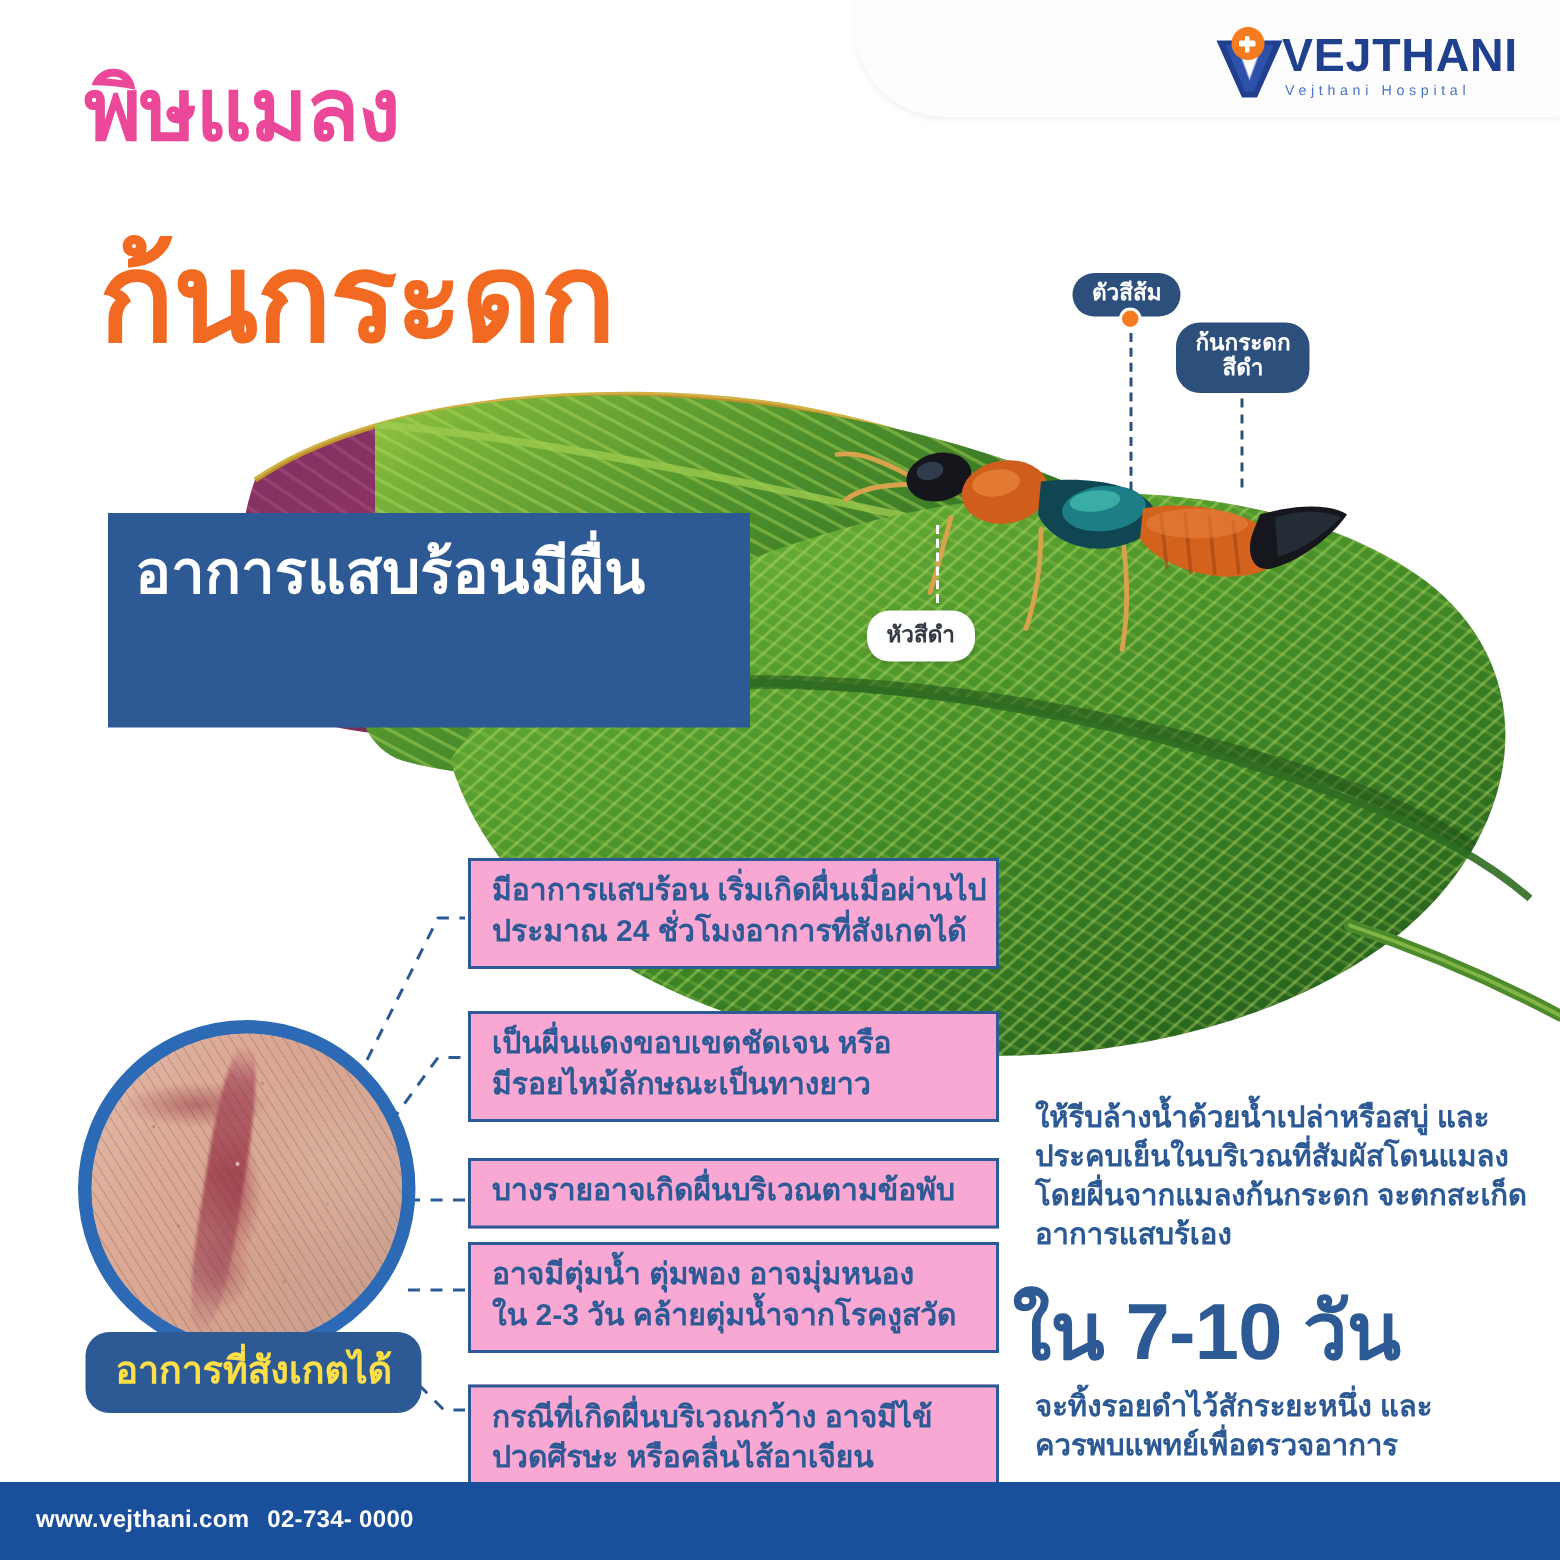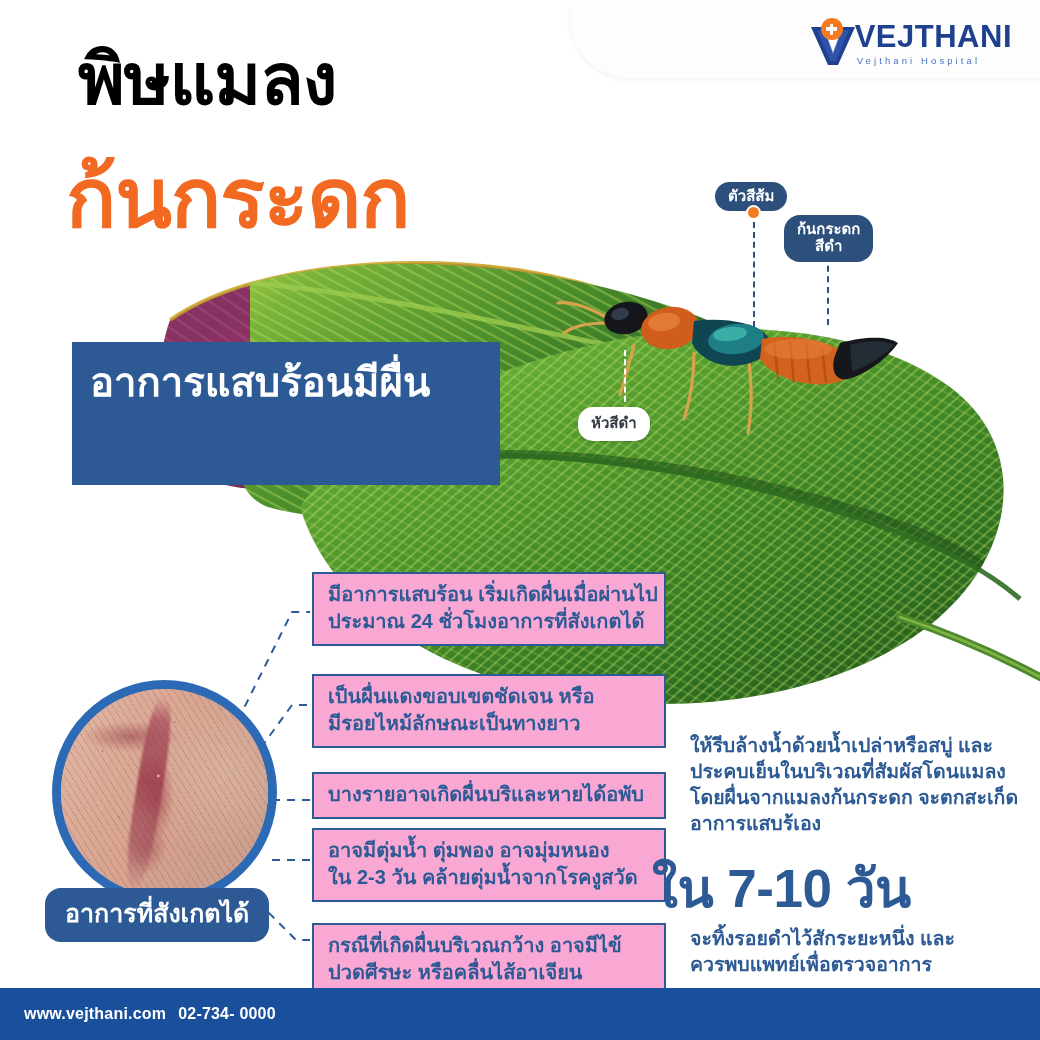--- a/index.html
+++ b/index.html
@@ -53,22 +53,22 @@
     font-size:31px; font-weight:bold; letter-spacing:.5px;
     color:#1f3f8f; line-height:1; font-family:"Liberation Sans",sans-serif;
   }
   .logo-sub{
     font-size:9.5px; letter-spacing:3.1px; color:#4a74c4;
     margin-top:3px; margin-left:2px; font-family:"Liberation Sans",sans-serif;
   }
 
   
   .title-main{
-    position:absolute; left:78px; top:46px;
-    font-size:71px; font-weight:bold; color:#000000;
+    position:absolute; left:56px; top:46px;
+    font-size:58px; font-weight:bold; color:#ec4899;
     line-height:.95; letter-spacing:-1px;
     z-index:6;
   }
   .title-sub{
     position:absolute; left:66px; top:160px;
     font-size:83px; font-weight:bold; color:#f26a21;
     line-height:.95; letter-spacing:-1px;
     z-index:6;
   }
 
@@ -168,23 +168,23 @@
       radial-gradient(circle 1.3px at 76% 55%, rgba(120,80,70,.3), transparent),
       radial-gradient(circle 2px at 47% 42%, rgba(255,255,255,.85), transparent);
   }
   .rash-hair{
     position:absolute; inset:0; opacity:.33;
     background:repeating-linear-gradient(58deg,
       rgba(90,60,45,.55) 0 1px, transparent 1px 6px);
   }
 
   .rash-label{
-    position:absolute; left:45px; top:888px;
+    position:absolute; left:57px; top:888px;
     z-index:9;
-    background:#2d5a94; color:#ffffff;
+    background:#2d5a94; color:#fde047;
     border-radius:16px;
     font-size:25px; font-weight:bold;
     padding:5px 20px 9px 20px;
     white-space:nowrap;
   }
 
   
   .connectors{ position:absolute; left:0; top:0; width:1040px; height:1040px; z-index:5; }
 
   
@@ -204,21 +204,21 @@
   .sb4{ left:312px; top:828px; width:354px; }
   .sb5{ left:312px; top:912px; width:354px;margin-top:11px; }
 
   
   .advice{
     position:absolute; left:690px; top:733px;
     width:340px; z-index:6;
     color:#2d5a94; font-size:19.5px; font-weight:bold; line-height:1.33;
   }
   .days-head{
-    position:absolute; left:652px; top:862px; z-index:6;
+    position:absolute; left:675px; top:862px; z-index:6;
     color:#2d5a94; font-size:53px; font-weight:bold; line-height:1;
     letter-spacing:-.5px;
   }
   .days-body{
     position:absolute; left:690px; top:926px; width:340px; z-index:6;
     color:#2d5a94; font-size:19.5px; font-weight:bold; line-height:1.33;
   }
 
   
   .footer{
@@ -422,21 +422,21 @@
 
   <div class="sym-box sb1">
     <div>มีอาการแสบร้อน เริ่มเกิดผื่นเมื่อผ่านไป</div>
     <div>ประมาณ 24 ชั่วโมงอาการที่สังเกตได้</div>
   </div>
   <div class="sym-box sb2">
     <div>เป็นผื่นแดงขอบเขตชัดเจน หรือ</div>
     <div>มีรอยไหม้ลักษณะเป็นทางยาว</div>
   </div>
   <div class="sym-box sb3">
-    <div>บางรายอาจเกิดผื่นบริและหายได้อพับ</div>
+    <div>บางรายอาจเกิดผื่นบริเวณตามข้อพับ</div>
   </div>
   <div class="sym-box sb4">
     <div>อาจมีตุ่มน้ำ ตุ่มพอง อาจมุ่มหนอง</div>
     <div>ใน 2-3 วัน คล้ายตุ่มน้ำจากโรคงูสวัด</div>
   </div>
   <div class="sym-box sb5">
     <div>กรณีที่เกิดผื่นบริเวณกว้าง อาจมีไข้</div>
     <div>ปวดศีรษะ หรือคลื่นไส้อาเจียน</div>
   </div>
 

